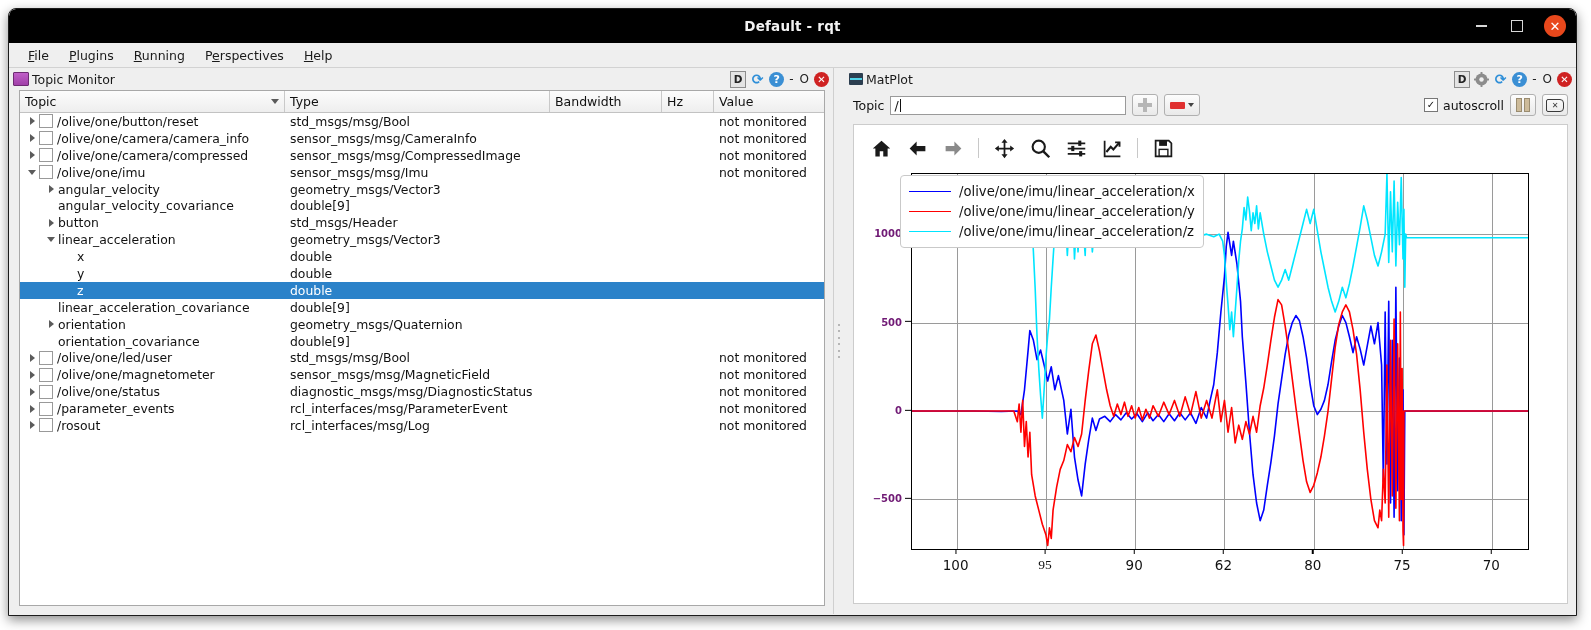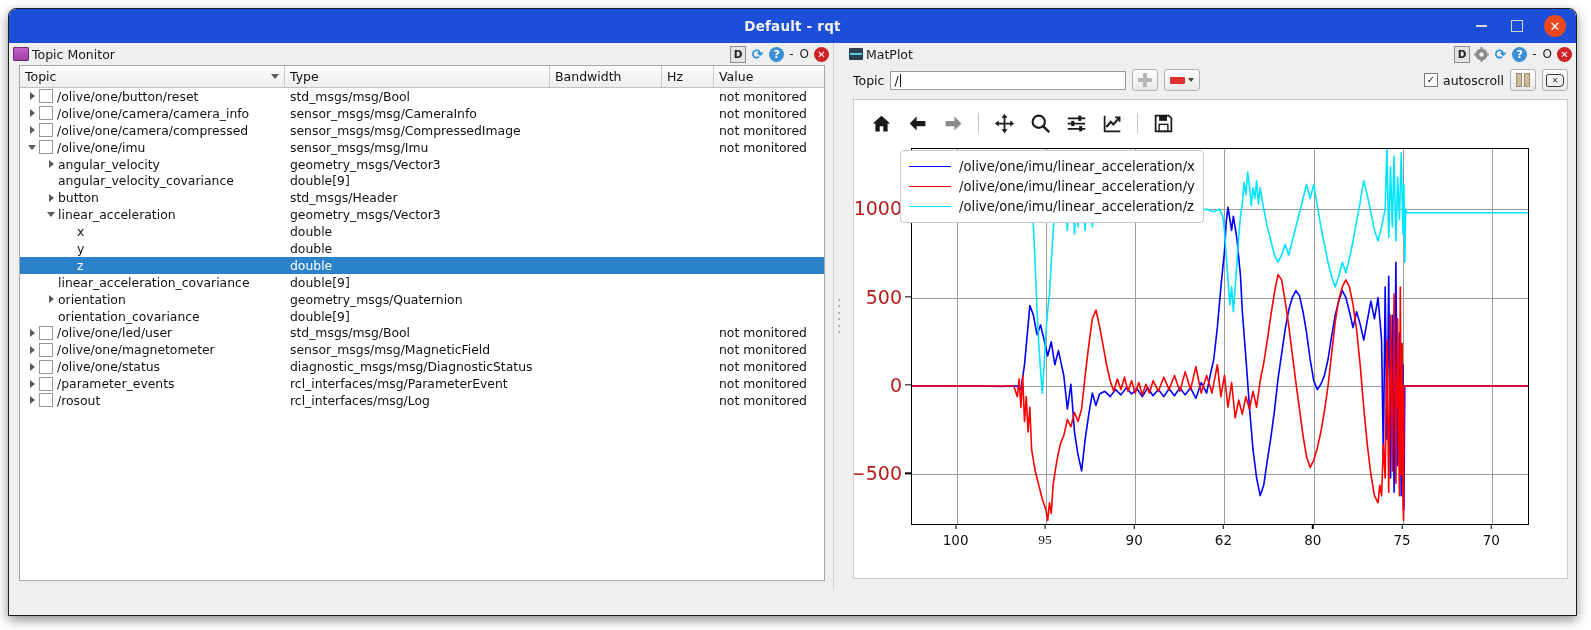--- a/index.html
+++ b/index.html
@@ -21,21 +21,21 @@
     width: 1567px; height: 606px;
     background: #efefef;
     border: 1px solid #1c1c1c;
     border-radius: 8px 8px 0 0;
     box-shadow: 0 4px 12px rgba(0,0,0,0.45);
     overflow: hidden;
   }
   .titlebar {
     position: relative;
     height: 34px;
-    background: #1d4ed8;
+    background: #000000;
     border-radius: 7px 7px 0 0;
     display: flex; align-items: center; justify-content: center;
   }
   .titlebar-title {
     color: #f2f2f2;
     font-size: 13.5px;
     font-weight: bold;
     letter-spacing: 0.2px;
   }
   .titlebar-buttons {
@@ -322,22 +322,23 @@
     background: #ffffff;
     overflow: hidden;
   }
   .gridline-v { position:absolute; top:0; bottom:0; width:1px; background:#9a9a9a; }
   .gridline-h { position:absolute; left:0; right:0; height:1px; background:#9a9a9a; }
   .tick-y {
     position: absolute;
     right: 100%;
     transform: translateY(-50%);
     padding-right: 9px;
-    font-size: 19px; color: #b91c1c;
+    font-size: 10px; color: #701a75;
     white-space: nowrap;
+    font-weight: bold;
   }
   .tick-y::after {
     content:""; position:absolute; right:0; top:50%;
     width:6px; height:1.3px; background:#000; transform: translateY(-50%);
   }
   .tick-x {
     position: absolute;
     top: 100%;
     transform: translateX(-50%);
     padding-top: 9px;
@@ -373,20 +374,27 @@
 
     <div class="titlebar">
       <div class="titlebar-title">Default - rqt</div>
       <div class="titlebar-buttons">
         <div class="tb-btn tb-min"></div>
         <div class="tb-btn tb-max"></div>
         <div class="tb-close">✕</div>
       </div>
     </div>
 
+    <div class="menubar">
+      <div class="menu-item"><u>F</u>ile</div>
+      <div class="menu-item"><u>P</u>lugins</div>
+      <div class="menu-item"><u>R</u>unning</div>
+      <div class="menu-item">P<u>e</u>rspectives</div>
+      <div class="menu-item"><u>H</u>elp</div>
+    </div>
 
     <div class="panels">
 
       <div class="panel" id="topic-panel">
         <div class="panel-header">
           <div class="panel-title">
             <span class="ico ico-monitor"></span>
             <span>Topic Monitor</span>
           </div>
           <div class="panel-header-spacer"></div>

